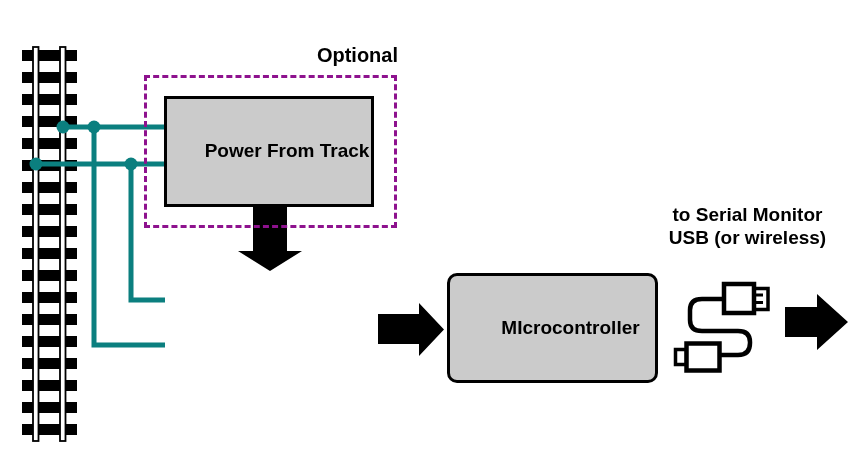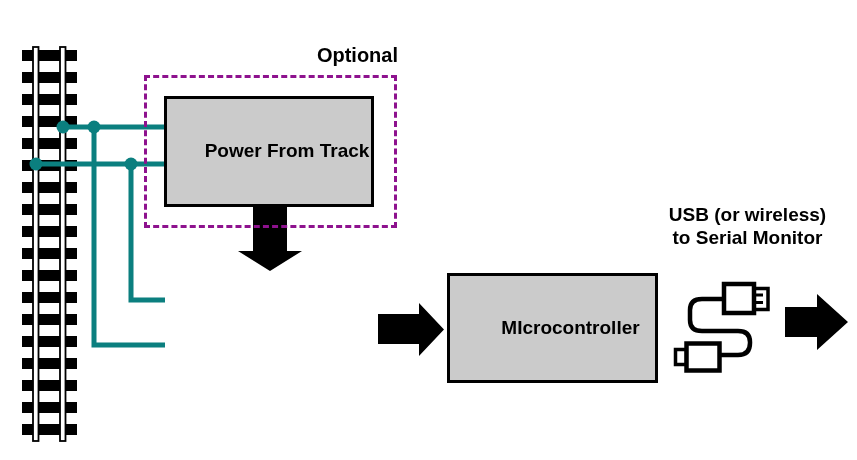--- a/index.html
+++ b/index.html
@@ -53,21 +53,21 @@
     border: 3px solid var(--block-border);
     box-sizing: border-box;
     display: flex; align-items: center; justify-content: center;
     font-size: 19px; font-weight: 700;
     text-align: center;
     line-height: 1.1;
     padding-left: 36px;
   }
   .block.power { left: 164px; top: 96px;  width: 210px; height: 111px; }
   .block.dcc   { left: 164px; top: 272px; width: 210px; height: 111px; }
-  .block.micro { left: 447px; top: 273px; width: 211px; height: 110px; }
+  .block.micro { left: 447px; top: 273px; width: 211px; height: 110px; border-radius: 10px; }
 
   .usb-caption {
     position: absolute;
     left: 645px; top: 203px; width: 205px;
     text-align: center;
     font-size: 19px; font-weight: 700;
     line-height: 23px;
   }
 </style>
 </head>
@@ -132,17 +132,17 @@
   <div class="optional-label">Optional</div>
 
   <div class="block power">
     <span>Power From Track</span>
   </div>
   <div class="block micro">
     <span>MIcrocontroller</span>
   </div>
 
   <div class="usb-caption">
+    <div>to Serial Monitor</div>
     <div>USB (or wireless)</div>
-    <div>to Serial Monitor</div>
   </div>
 
 </div>
 
 </body></html>

